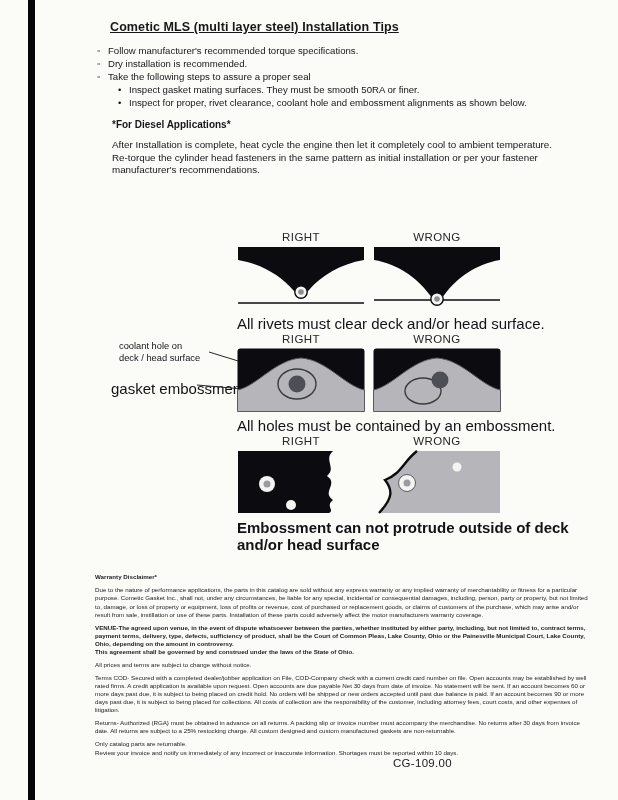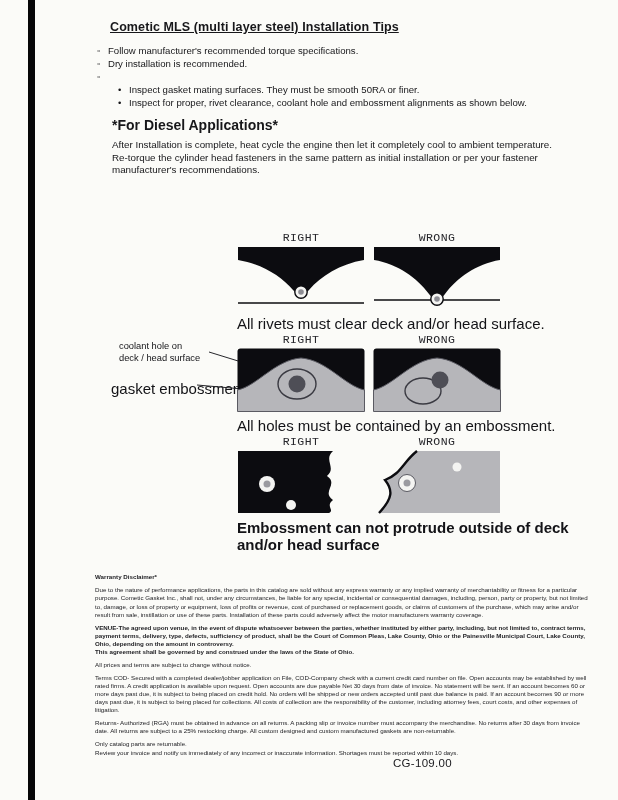--- a/index.html
+++ b/index.html
@@ -10,29 +10,29 @@
 
   .title { position:absolute; left:110px; top:20px; font-size:12.5px; font-weight:bold;
            text-decoration:underline; letter-spacing:0.1px; }
 
   .intro { position:absolute; left:97px; top:44px; width:492px; font-size:9.6px; line-height:13px; }
   .b-line { display:flex; }
   .b-marker { width:11px; flex:0 0 11px; }
   .b-line.sub { margin-left:21px; }
 
   .diesel { position:absolute; left:112px; top:119px; width:458px; font-size:9.8px; line-height:12.4px; }
-  .diesel-heading { font-size:14px; font-weight:bold; margin-bottom:8px; }
+  .diesel-heading { font-size:10px; font-weight:bold; margin-bottom:8px; }
   .diesel p { margin-bottom:9px; }
 
   .figure { position:absolute; left:95px; width:500px; }
   .fig1 { top:231px; height:100px; }
   .fig2 { top:333px; height:100px; }
   .fig3 { top:435px; height:112px; }
   .fig-label { position:absolute; top:0; width:128px; text-align:center; font-size:11.5px;
-               letter-spacing:0.4px; color:#26262b;font-family:Liberation Mono, monospace; }
+               letter-spacing:0.4px; color:#26262b; }
   .lbl-right { left:142px; }
   .lbl-wrong { left:278px; }
   .panel { position:absolute; top:15px; width:128px; height:64px; }
   .panel-right { left:142px; }
   .panel-wrong { left:278px; }
   .fig-caption { position:absolute; left:142px; top:84px; font-size:15px; color:#131317; }
   .preline { white-space:pre-line;font-weight:bold; }
 
   .callout-coolant { position:absolute; left:24px; top:8px; font-size:9.3px; line-height:11.5px;
                      white-space:pre-line; color:#131317; }
@@ -60,20 +60,21 @@
     <div class="b-line">
       <span class="b-marker">◦</span>
       <span>Follow manufacturer's recommended torque specifications.</span>
     </div>
     <div class="b-line">
       <span class="b-marker">◦</span>
       <span>Dry installation is recommended.</span>
     </div>
     <div class="b-line">
       <span class="b-marker">◦</span>
+      <span>Take the following steps to assure a proper seal</span>
     </div>
     <div class="b-line sub">
       <span class="b-marker">•</span>
       <span>Inspect gasket mating surfaces.  They must be smooth 50RA or finer.</span>
     </div>
     <div class="b-line sub">
       <span class="b-marker">•</span>
       <span>Inspect for proper, rivet clearance, coolant hole and embossment alignments as shown below.</span>
     </div>
   </div>

